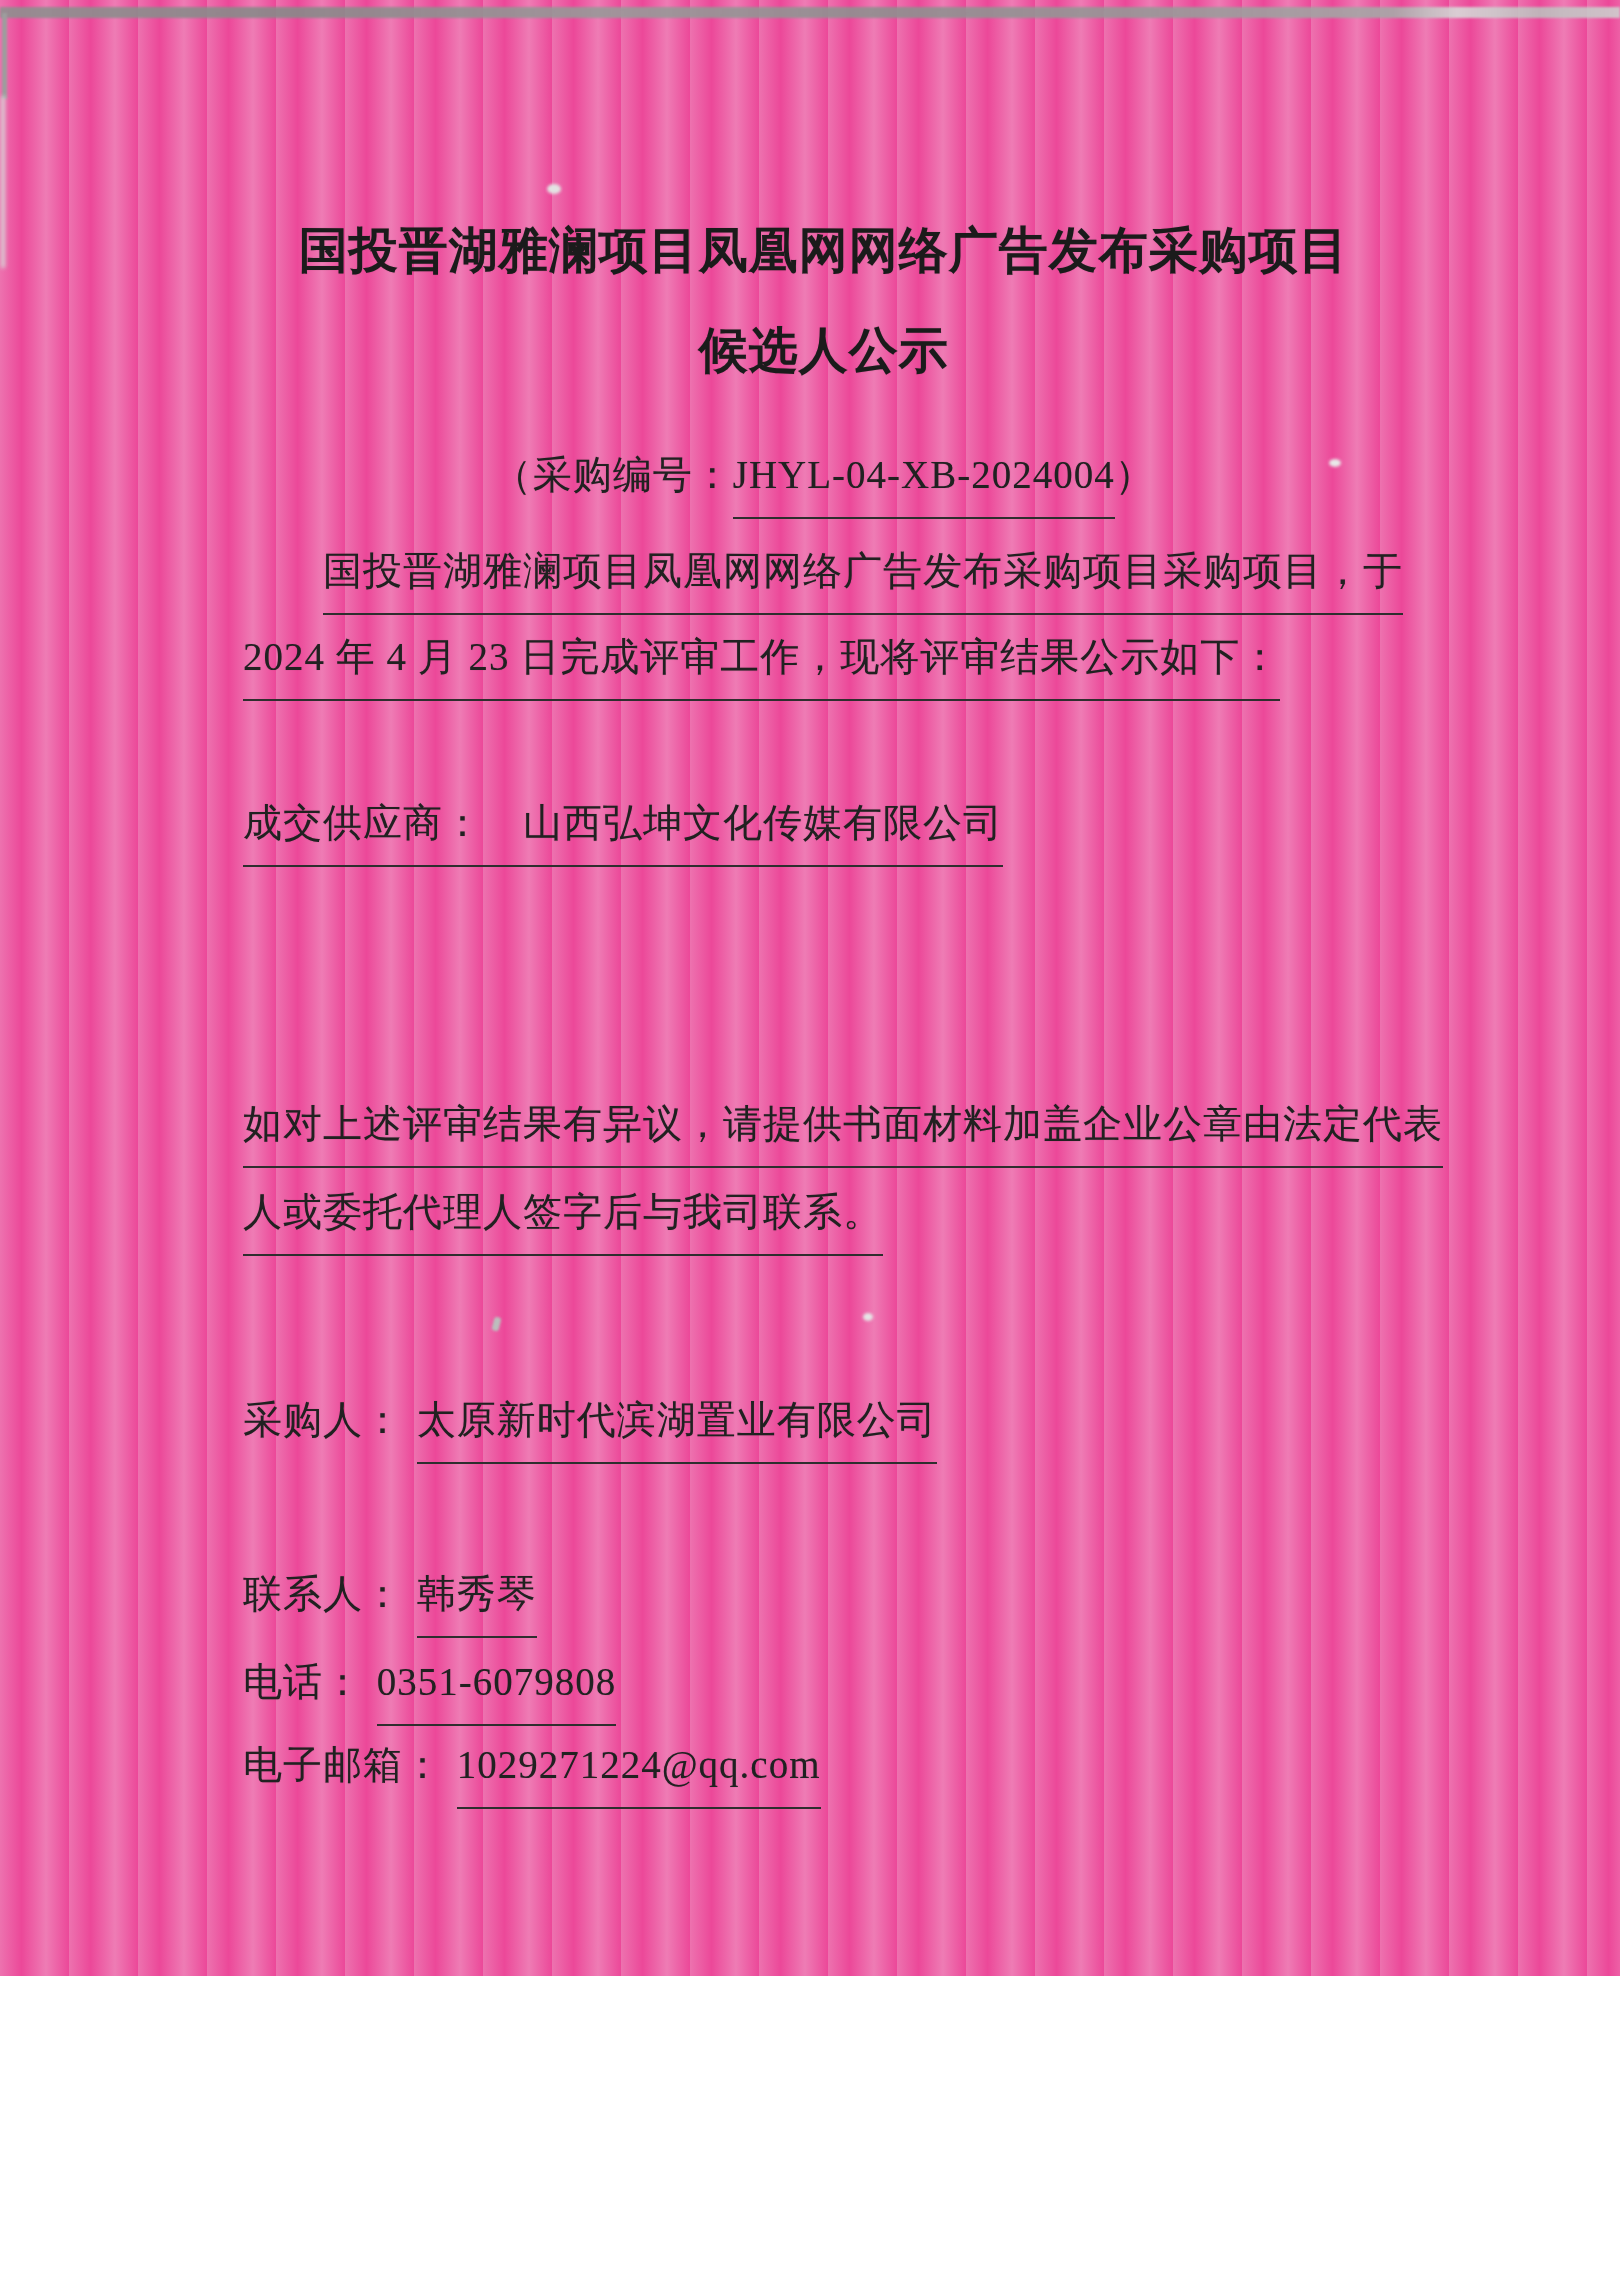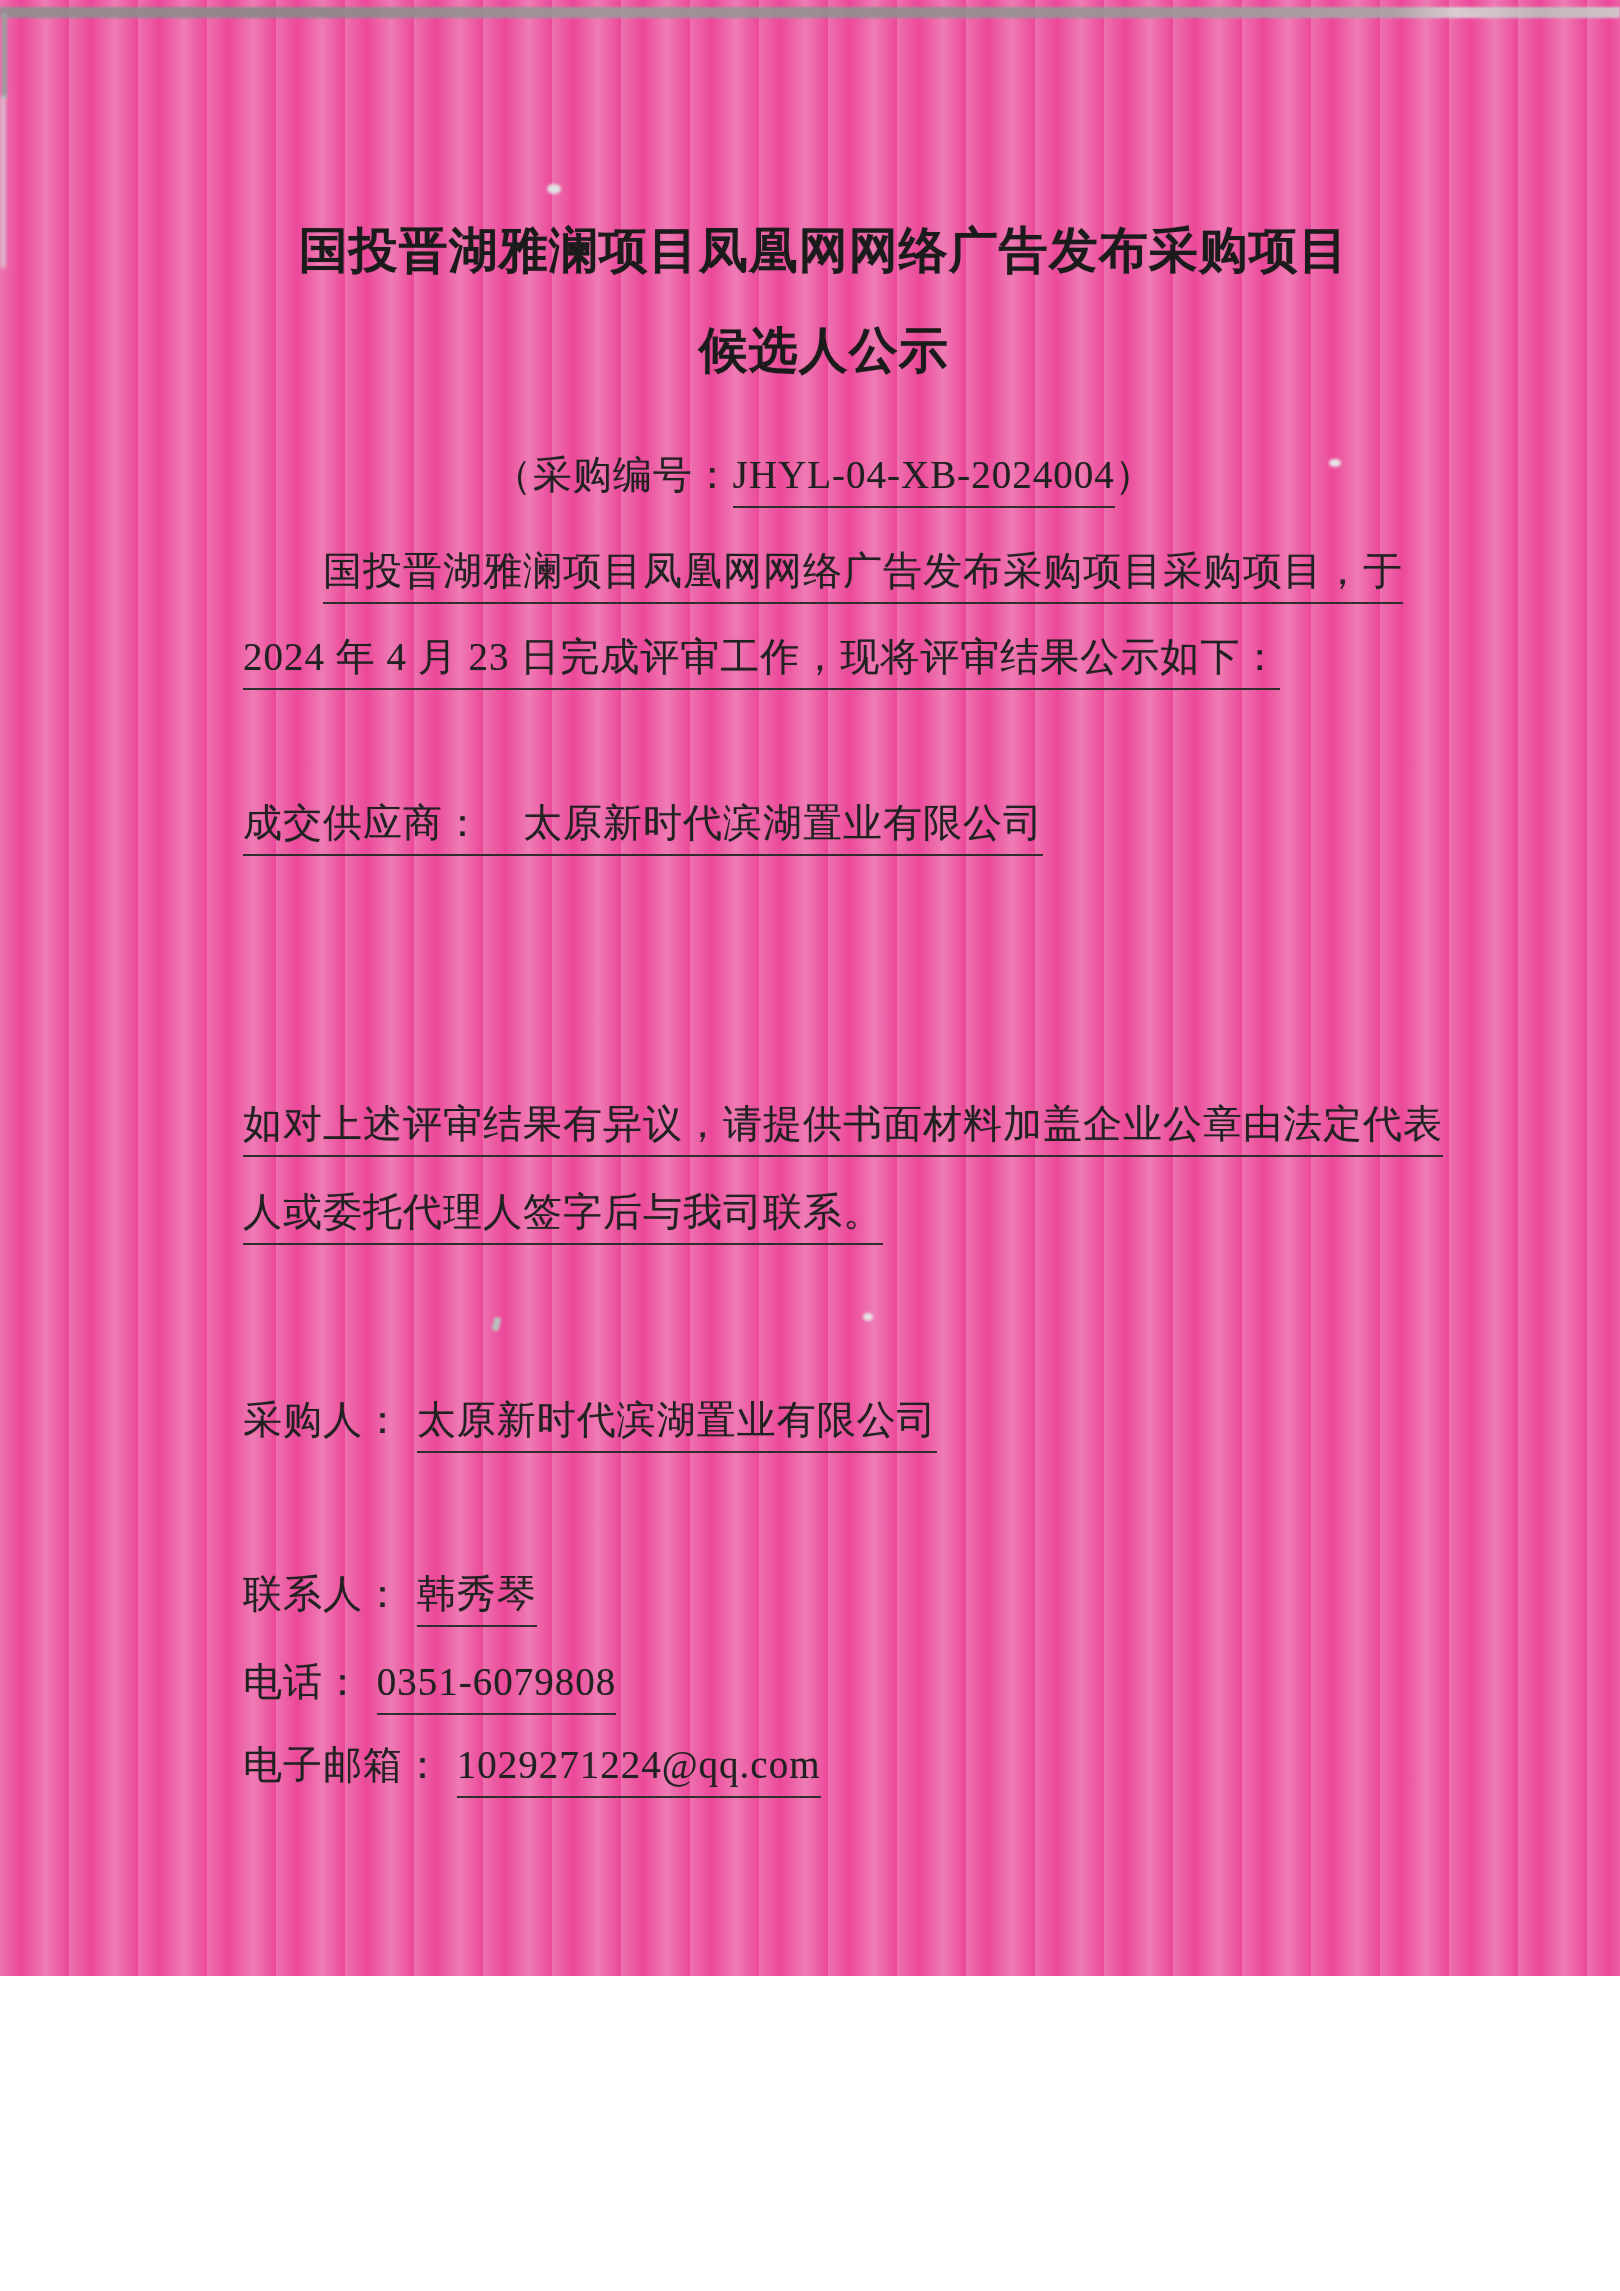--- a/index.html
+++ b/index.html
@@ -44,21 +44,21 @@
     text-align: center;
   }
   .title {
     font-size: 49px;
     font-weight: bold;
     letter-spacing: 1px;
     color: #1b1b1b;
   }
   .u {
     border-bottom: 2.9px solid #2e2e2e;
-    padding-bottom: 10px;
+    padding-bottom: 21px;
   }
   .gap-after {
     padding-right: 13.7px;
   }
   
   .scan-top {
     position: absolute;
     top: 6.9px;
     left: 0;
     width: 100%;
@@ -126,21 +126,21 @@
   </div>
 
   <div class="line" style="top:547px; left:323px;text-align:center;">
     <span class="u">国投晋湖雅澜项目凤凰网网络广告发布采购项目采购项目，于</span>
   </div>
   <div class="line" style="top:633px; left:243px;">
     <span class="u">2024 年 4 月 23 日完成评审工作，现将评审结果公示如下：</span>
   </div>
 
   <div class="line" style="top:799px; left:243px;">
-    <span class="u">成交供应商：　太原新时代滨湖置业有限公司</span>
+    <span class="u">成交供应商：　山西弘坤文化传媒有限公司</span>
   </div>
 
 
   <div class="line" style="top:1100px; left:243px;">
     <span class="u">如对上述评审结果有异议，请提供书面材料加盖企业公章由法定代表</span>
   </div>
   <div class="line" style="top:1188px; left:243px;">
     <span class="u">人或委托代理人签字后与我司联系。</span>
   </div>
 

